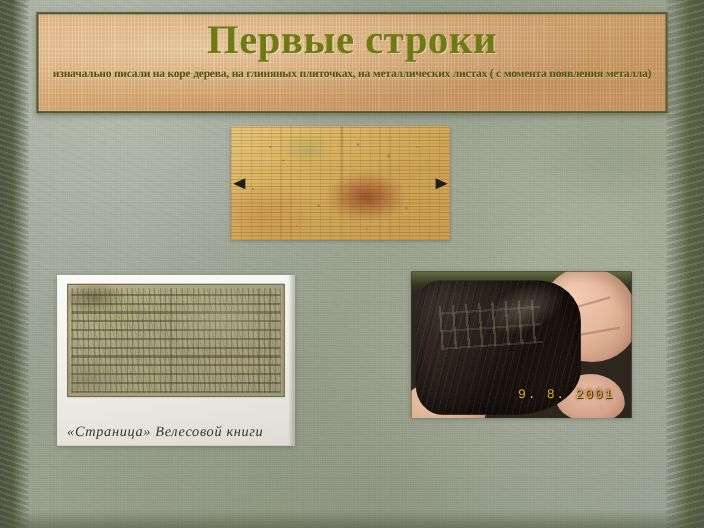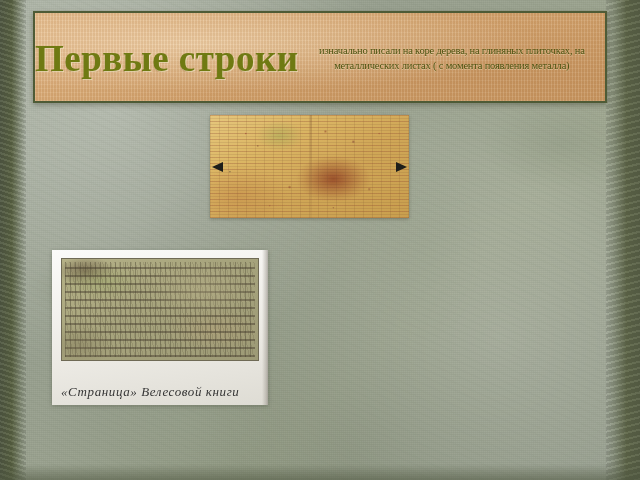--- a/index.html
+++ b/index.html
@@ -97,21 +97,21 @@
     background-color: #d6a974;
     background-image:
       repeating-linear-gradient(90deg, rgba(255,255,255,0.10) 0 1px, rgba(150,100,55,0.08) 1px 3px),
       repeating-linear-gradient(0deg, rgba(255,255,255,0.06) 0 1px, rgba(150,100,55,0.06) 1px 4px),
       radial-gradient(ellipse at 28% 35%, rgba(255,236,205,0.55) 0%, rgba(255,236,205,0) 60%),
       radial-gradient(ellipse at 80% 75%, rgba(186,132,78,0.35) 0%, rgba(186,132,78,0) 62%),
       linear-gradient(160deg, #e2b684 0%, #d3a36d 50%, #cb9a64 100%);
     box-shadow: 0 2px 5px rgba(40,45,30,0.35);
     overflow: hidden;
     display: flex;
-    flex-direction: row;
+    flex-direction: column;
     align-items: center;
     justify-content: flex-start;
   }
   .banner-title {
     margin-top: 3px;
     font-family: "Liberation Serif", serif;
     font-weight: bold;
     font-size: 37px;
     line-height: 42px;
     color: #6f7a12;
@@ -122,20 +122,21 @@
   .banner-subtitle {
     margin-top: 2px;
     width: 548px;
     text-align: center;
     font-family: "Liberation Serif", serif;
     font-size: 10.5px;
     line-height: 15px;
     color: #4d5310;
     letter-spacing: -0.2px;
     text-shadow: 0 1px 0 rgba(255,245,220,0.4);
+    font-weight: bold;
   }
 
   
   .pic {
     position: absolute;
     overflow: hidden;
     box-sizing: border-box;
   }
 
   
@@ -404,14 +405,28 @@
   <div class="pic pic-book">
     <div class="book-tablet">
       <div class="tablet-lines"></div>
       <div class="tablet-runes"></div>
       <div class="tablet-sheen"></div>
     </div>
     <div class="book-caption">«Страница» Велесовой книги</div>
     <div class="book-edge"></div>
   </div>
 
+  <div class="pic pic-artifact">
+    <div class="art-moss"></div>
+    <div class="art-hand-top"></div>
+    <div class="art-finger-crease"></div>
+    <div class="art-finger-crease b"></div>
+    <div class="art-hand-right"></div>
+    <div class="art-hand-bottom"></div>
+    <div class="art-wood">
+      <div class="art-grain"></div>
+      <div class="art-carving"></div>
+      <div class="art-highlight"></div>
+    </div>
+    <div class="art-date">9. 8. 2001</div>
+  </div>
 
 </div>
 
 </body></html>

